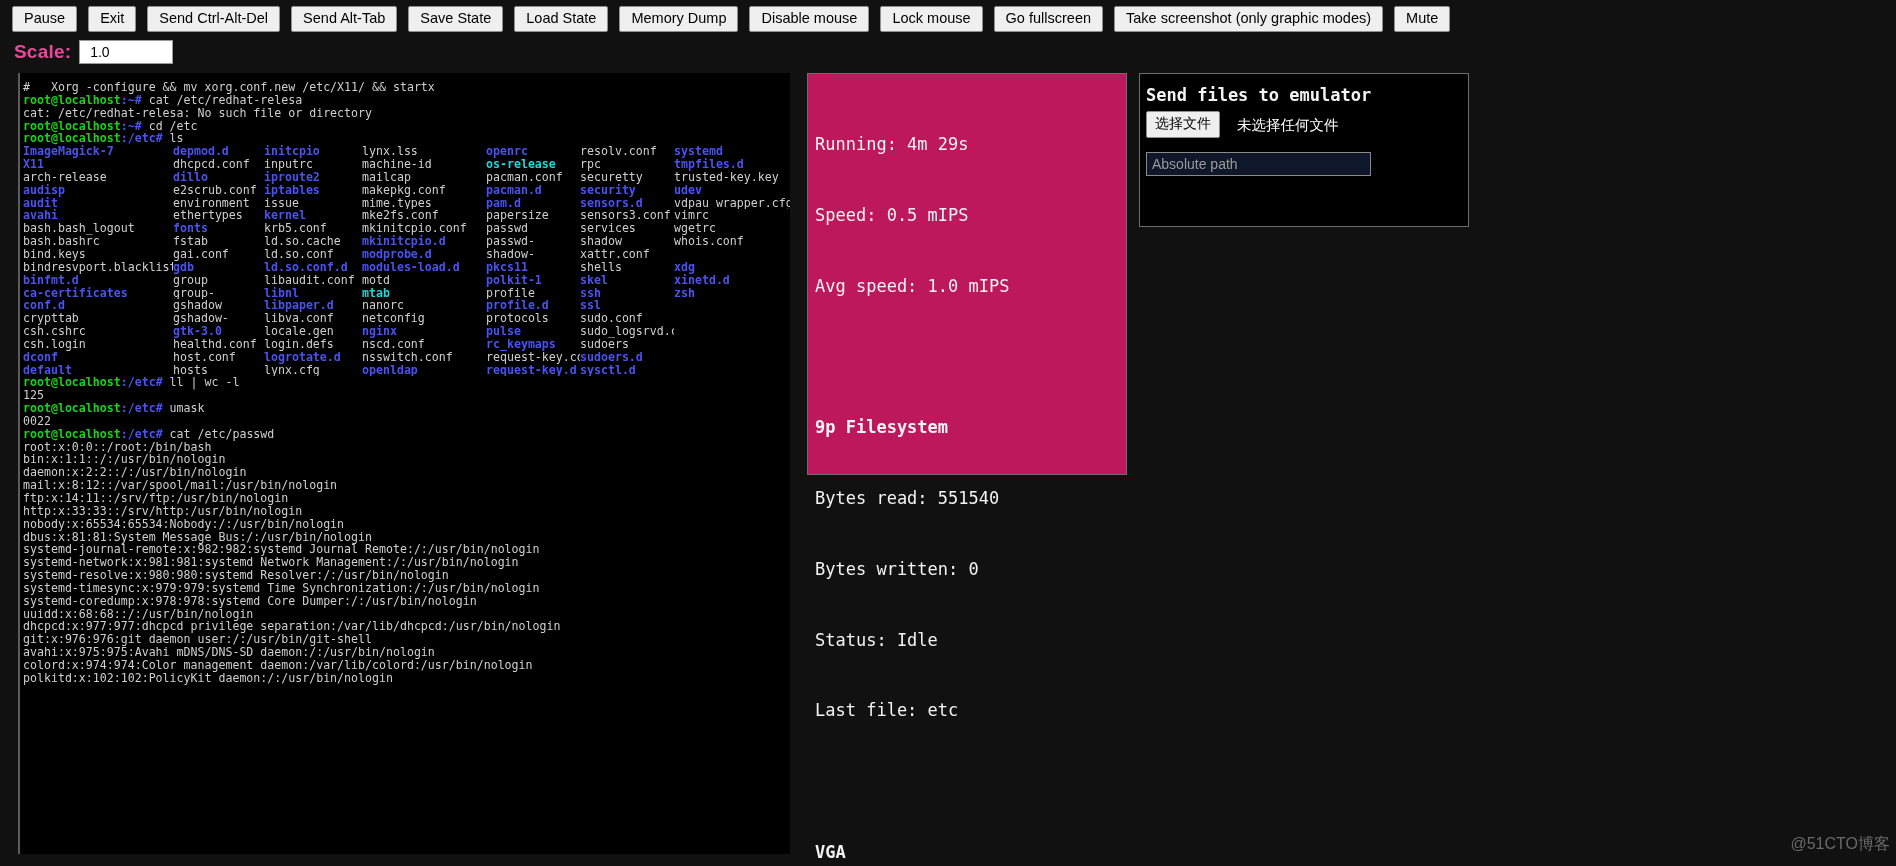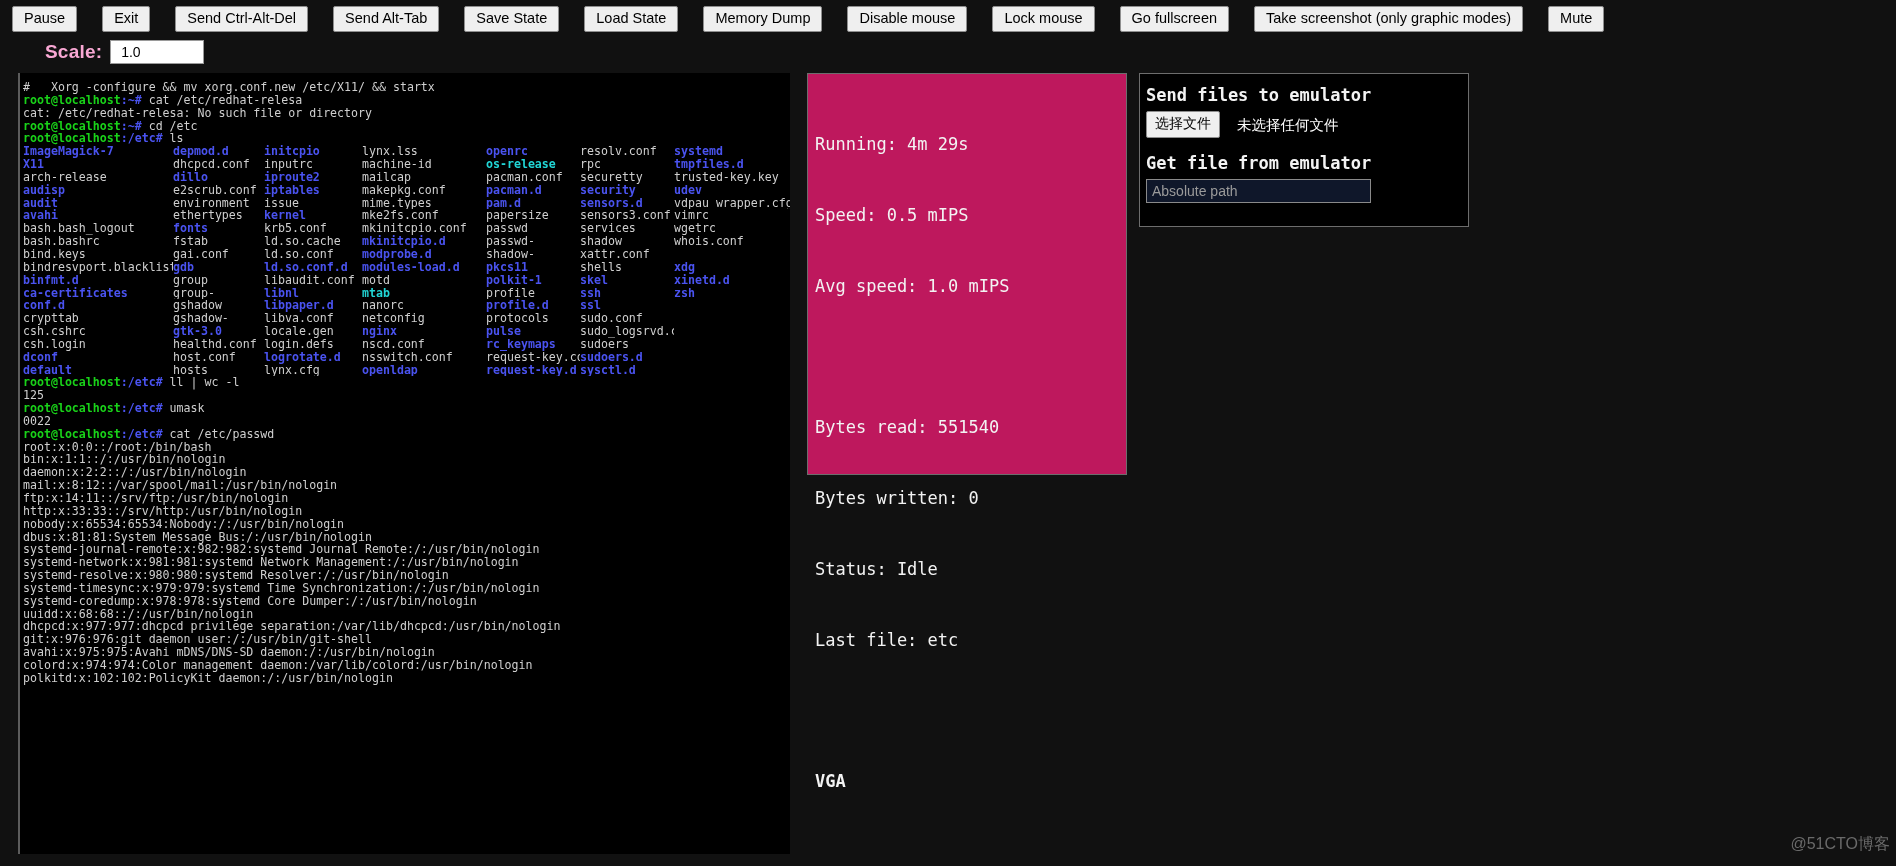--- a/index.html
+++ b/index.html
@@ -5,43 +5,42 @@
   html,body{margin:0;padding:0;}
   body{
     width:1896px;height:866px;
     background:#111111;
     font-family:"Liberation Sans",sans-serif;
     overflow:hidden;
   }
   
   #toolbar{
     padding:6px 8px 2px 12px;
-    display:flex;flex-wrap:nowrap;align-items:center;gap:25px;
+    display:flex;flex-wrap:nowrap;align-items:center;gap:11px;
   }
   .tbtn{
     background:#efefef;
     border:1px solid #8f8f8f;
     border-radius:2px;
     color:#000;
     font-family:"Liberation Sans",sans-serif;
     font-size:14.5px;
     line-height:15px;
     padding:4px 11px 5px 11px;
     white-space:nowrap;
     cursor:pointer;
   }
   #scalebar{
     display:flex;align-items:center;gap:8px;
     padding:6px 0 9px 14px;
   }
   #scalebar .lbl{
-    color:#f9a8d4;font-size:19px;font-weight:bold;
+    color:#ec4899;font-size:19px;font-weight:bold;
     font-family:"Liberation Sans",sans-serif;
     letter-spacing:.2px;
-    margin-left:31px;
   }
   #scale-input{
     width:72px;
     background:#ffffff;color:#000;
     border:1px solid #9a9a9a;
     font-family:"Liberation Sans",sans-serif;
     font-size:14px;
     padding:3px 10px;
   }
   
@@ -168,39 +167,39 @@
 
     <div id="screen">
       <div class="term" id="term"><div class="ln c-white">#   Xorg -configure &amp;&amp; mv xorg.conf.new /etc/X11/ &amp;&amp; startx</div><div class="ln"><span class="c-green">root@localhost</span><span class="c-blue">:~# </span><span class="c-white">cat /etc/redhat-relesa</span></div><div class="ln c-white">cat: /etc/redhat-relesa: No such file or directory</div><div class="ln"><span class="c-green">root@localhost</span><span class="c-blue">:~# </span><span class="c-white">cd /etc</span></div><div class="ln"><span class="c-green">root@localhost</span><span class="c-blue">:/etc# </span><span class="c-white">ls</span></div><div class="ln lsrow"><span class="lscell w1 c-blue">ImageMagick-7</span><span class="lscell w2 c-blue">depmod.d</span><span class="lscell w3 c-blue">initcpio</span><span class="lscell w4 c-white">lynx.lss</span><span class="lscell w5 c-blue">openrc</span><span class="lscell w5 c-white">resolv.conf</span><span class="lscell w6 c-blue">systemd</span></div><div class="ln lsrow"><span class="lscell w1 c-blue">X11</span><span class="lscell w2 c-white">dhcpcd.conf</span><span class="lscell w3 c-white">inputrc</span><span class="lscell w4 c-white">machine-id</span><span class="lscell w5 c-cyan">os-release</span><span class="lscell w5 c-white">rpc</span><span class="lscell w6 c-blue">tmpfiles.d</span></div><div class="ln lsrow"><span class="lscell w1 c-white">arch-release</span><span class="lscell w2 c-blue">dillo</span><span class="lscell w3 c-blue">iproute2</span><span class="lscell w4 c-white">mailcap</span><span class="lscell w5 c-white">pacman.conf</span><span class="lscell w5 c-white">securetty</span><span class="lscell w6 c-white">trusted-key.key</span></div><div class="ln lsrow"><span class="lscell w1 c-blue">audisp</span><span class="lscell w2 c-white">e2scrub.conf</span><span class="lscell w3 c-blue">iptables</span><span class="lscell w4 c-white">makepkg.conf</span><span class="lscell w5 c-blue">pacman.d</span><span class="lscell w5 c-blue">security</span><span class="lscell w6 c-blue">udev</span></div><div class="ln lsrow"><span class="lscell w1 c-blue">audit</span><span class="lscell w2 c-white">environment</span><span class="lscell w3 c-white">issue</span><span class="lscell w4 c-white">mime.types</span><span class="lscell w5 c-blue">pam.d</span><span class="lscell w5 c-blue">sensors.d</span><span class="lscell w6 c-white">vdpau_wrapper.cfg</span></div><div class="ln lsrow"><span class="lscell w1 c-blue">avahi</span><span class="lscell w2 c-white">ethertypes</span><span class="lscell w3 c-blue">kernel</span><span class="lscell w4 c-white">mke2fs.conf</span><span class="lscell w5 c-white">papersize</span><span class="lscell w5 c-white">sensors3.conf</span><span class="lscell w6 c-white">vimrc</span></div><div class="ln lsrow"><span class="lscell w1 c-white">bash.bash_logout</span><span class="lscell w2 c-blue">fonts</span><span class="lscell w3 c-white">krb5.conf</span><span class="lscell w4 c-white">mkinitcpio.conf</span><span class="lscell w5 c-white">passwd</span><span class="lscell w5 c-white">services</span><span class="lscell w6 c-white">wgetrc</span></div><div class="ln lsrow"><span class="lscell w1 c-white">bash.bashrc</span><span class="lscell w2 c-white">fstab</span><span class="lscell w3 c-white">ld.so.cache</span><span class="lscell w4 c-blue">mkinitcpio.d</span><span class="lscell w5 c-white">passwd-</span><span class="lscell w5 c-white">shadow</span><span class="lscell w6 c-white">whois.conf</span></div><div class="ln lsrow"><span class="lscell w1 c-white">bind.keys</span><span class="lscell w2 c-white">gai.conf</span><span class="lscell w3 c-white">ld.so.conf</span><span class="lscell w4 c-blue">modprobe.d</span><span class="lscell w5 c-white">shadow-</span><span class="lscell w5 c-white">xattr.conf</span><span class="lscell w6 c-white"> </span></div><div class="ln lsrow"><span class="lscell w1 c-white">bindresvport.blacklist</span><span class="lscell w2 c-blue">gdb</span><span class="lscell w3 c-blue">ld.so.conf.d</span><span class="lscell w4 c-blue">modules-load.d</span><span class="lscell w5 c-blue">pkcs11</span><span class="lscell w5 c-white">shells</span><span class="lscell w6 c-blue">xdg</span></div><div class="ln lsrow"><span class="lscell w1 c-blue">binfmt.d</span><span class="lscell w2 c-white">group</span><span class="lscell w3 c-white">libaudit.conf</span><span class="lscell w4 c-white">motd</span><span class="lscell w5 c-blue">polkit-1</span><span class="lscell w5 c-blue">skel</span><span class="lscell w6 c-blue">xinetd.d</span></div><div class="ln lsrow"><span class="lscell w1 c-blue">ca-certificates</span><span class="lscell w2 c-white">group-</span><span class="lscell w3 c-blue">libnl</span><span class="lscell w4 c-cyan">mtab</span><span class="lscell w5 c-white">profile</span><span class="lscell w5 c-blue">ssh</span><span class="lscell w6 c-blue">zsh</span></div><div class="ln lsrow"><span class="lscell w1 c-blue">conf.d</span><span class="lscell w2 c-white">gshadow</span><span class="lscell w3 c-blue">libpaper.d</span><span class="lscell w4 c-white">nanorc</span><span class="lscell w5 c-blue">profile.d</span><span class="lscell w5 c-blue">ssl</span><span class="lscell w6 c-white"></span></div><div class="ln lsrow"><span class="lscell w1 c-white">crypttab</span><span class="lscell w2 c-white">gshadow-</span><span class="lscell w3 c-white">libva.conf</span><span class="lscell w4 c-white">netconfig</span><span class="lscell w5 c-white">protocols</span><span class="lscell w5 c-white">sudo.conf</span><span class="lscell w6 c-white"></span></div><div class="ln lsrow"><span class="lscell w1 c-white">csh.cshrc</span><span class="lscell w2 c-blue">gtk-3.0</span><span class="lscell w3 c-white">locale.gen</span><span class="lscell w4 c-blue">nginx</span><span class="lscell w5 c-blue">pulse</span><span class="lscell w5 c-white">sudo_logsrvd.conf</span><span class="lscell w6 c-white"></span></div><div class="ln lsrow"><span class="lscell w1 c-white">csh.login</span><span class="lscell w2 c-white">healthd.conf</span><span class="lscell w3 c-white">login.defs</span><span class="lscell w4 c-white">nscd.conf</span><span class="lscell w5 c-blue">rc_keymaps</span><span class="lscell w5 c-white">sudoers</span><span class="lscell w6 c-white"></span></div><div class="ln lsrow"><span class="lscell w1 c-blue">dconf</span><span class="lscell w2 c-white">host.conf</span><span class="lscell w3 c-blue">logrotate.d</span><span class="lscell w4 c-white">nsswitch.conf</span><span class="lscell w5 c-white">request-key.conf</span><span class="lscell w5 c-blue">sudoers.d</span><span class="lscell w6 c-white"></span></div><div class="ln lsrow"><span class="lscell w1 c-blue">default</span><span class="lscell w2 c-white">hosts</span><span class="lscell w3 c-white">lynx.cfg</span><span class="lscell w4 c-blue">openldap</span><span class="lscell w5 c-blue">request-key.d</span><span class="lscell w5 c-blue">sysctl.d</span><span class="lscell w6 c-white"></span></div><div class="ln"><span class="c-green">root@localhost</span><span class="c-blue">:/etc# </span><span class="c-white">ll | wc -l</span></div><div class="ln c-white">125</div><div class="ln"><span class="c-green">root@localhost</span><span class="c-blue">:/etc# </span><span class="c-white">umask</span></div><div class="ln c-white">0022</div><div class="ln"><span class="c-green">root@localhost</span><span class="c-blue">:/etc# </span><span class="c-white">cat /etc/passwd</span></div><div class="ln c-white">root:x:0:0::/root:/bin/bash</div><div class="ln c-white">bin:x:1:1::/:/usr/bin/nologin</div><div class="ln c-white">daemon:x:2:2::/:/usr/bin/nologin</div><div class="ln c-white">mail:x:8:12::/var/spool/mail:/usr/bin/nologin</div><div class="ln c-white">ftp:x:14:11::/srv/ftp:/usr/bin/nologin</div><div class="ln c-white">http:x:33:33::/srv/http:/usr/bin/nologin</div><div class="ln c-white">nobody:x:65534:65534:Nobody:/:/usr/bin/nologin</div><div class="ln c-white">dbus:x:81:81:System Message Bus:/:/usr/bin/nologin</div><div class="ln c-white">systemd-journal-remote:x:982:982:systemd Journal Remote:/:/usr/bin/nologin</div><div class="ln c-white">systemd-network:x:981:981:systemd Network Management:/:/usr/bin/nologin</div><div class="ln c-white">systemd-resolve:x:980:980:systemd Resolver:/:/usr/bin/nologin</div><div class="ln c-white">systemd-timesync:x:979:979:systemd Time Synchronization:/:/usr/bin/nologin</div><div class="ln c-white">systemd-coredump:x:978:978:systemd Core Dumper:/:/usr/bin/nologin</div><div class="ln c-white">uuidd:x:68:68::/:/usr/bin/nologin</div><div class="ln c-white">dhcpcd:x:977:977:dhcpcd privilege separation:/var/lib/dhcpcd:/usr/bin/nologin</div><div class="ln c-white">git:x:976:976:git daemon user:/:/usr/bin/git-shell</div><div class="ln c-white">avahi:x:975:975:Avahi mDNS/DNS-SD daemon:/:/usr/bin/nologin</div><div class="ln c-white">colord:x:974:974:Color management daemon:/var/lib/colord:/usr/bin/nologin</div><div class="ln c-white">polkitd:x:102:102:PolicyKit daemon:/:/usr/bin/nologin</div></div>
     </div>
 
     <div id="stats">
       <div>Running: 4m 29s</div>
       <div>Speed: 0.5 mIPS</div>
       <div>Avg speed: 1.0 mIPS</div>
       <div class="blank"></div>
+      <div class="hdr">9p Filesystem</div>
       <div>Bytes read: 551540</div>
       <div>Bytes written: 0</div>
       <div>Status: Idle</div>
       <div>Last file: etc</div>
       <div class="blank"></div>
       <div class="hdr">VGA</div>
       
       
       
       
       
     </div>
 
     <div id="transfer">
       <span class="title">Send files to emulator</span>
       <div class="filerow">
         <button class="choose-btn">选择文件</button>
         <span class="nofile">未选择任何文件</span>
       </div>
-      <span class="title">Get file from emulator</span>
       <input id="abs-path" type="text" placeholder="Absolute path" style="">
     </div>
 
   </div>
 
   <div id="watermark">@51CTO博客</div>
 </div>
 
 </body></html>

